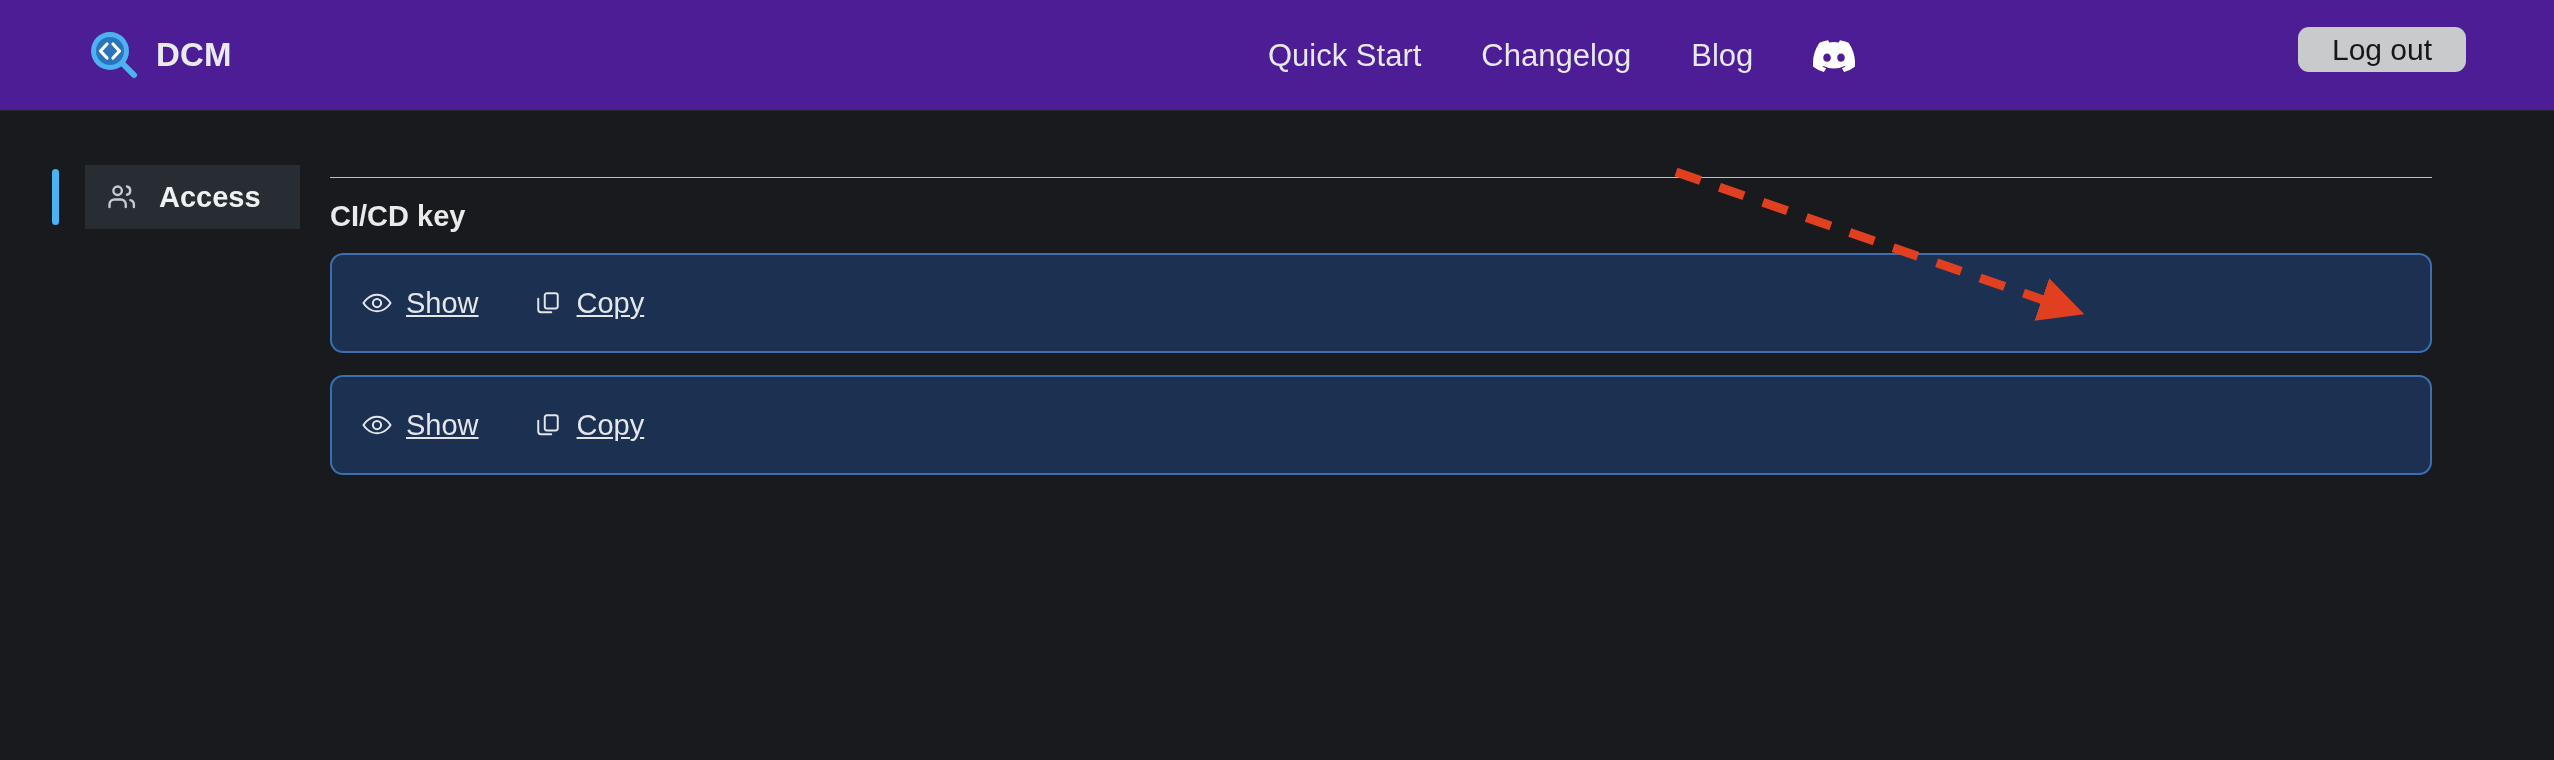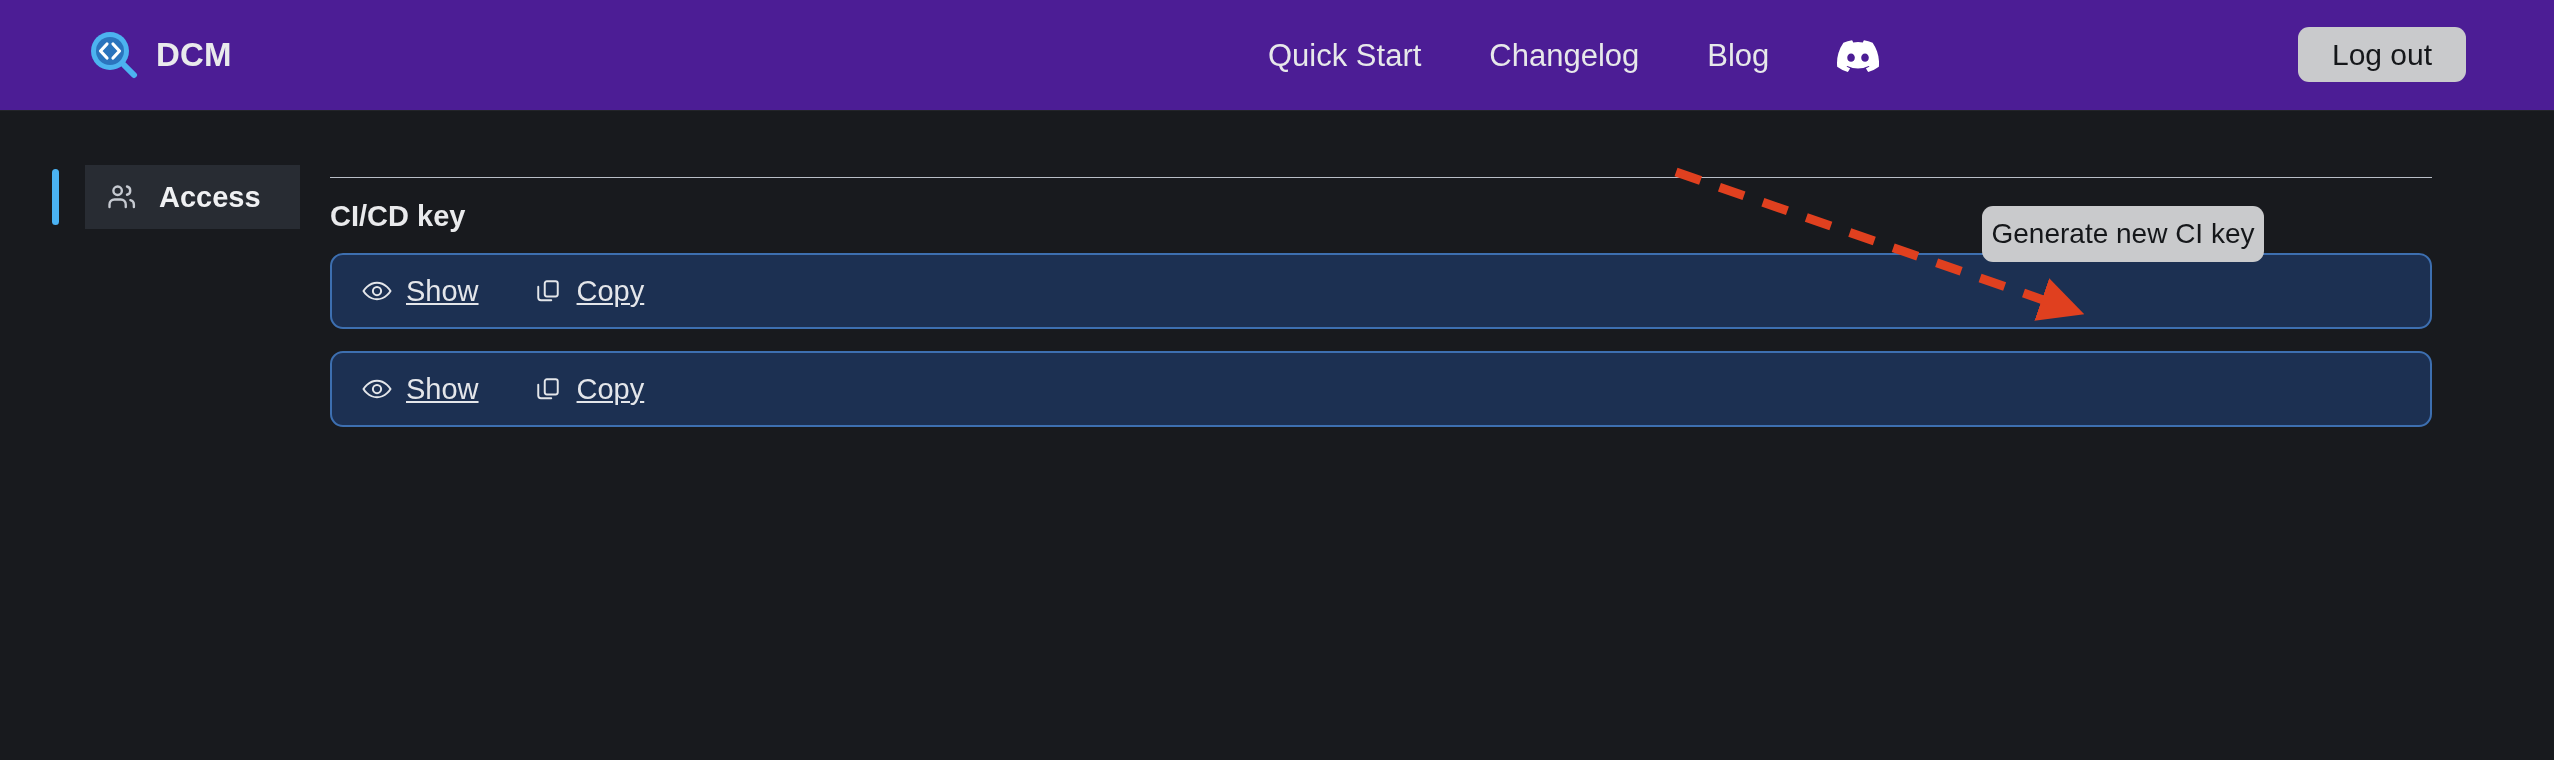--- a/index.html
+++ b/index.html
@@ -34,21 +34,21 @@
     font-weight: bold;
     letter-spacing: 0.2px;
   }
   .nav {
     position: absolute;
     left: 1240px;
     top: 0;
     height: 111px;
     display: flex;
     align-items: center;
-    gap: 12px;
+    gap: 4px;
     justify-content: center;
   }
   .nav-link {
     color: #e7e8ea;
     font-size: 31px;
     text-decoration: none;
     padding: 0 28px;
     white-space: nowrap;
   }
   .nav-icon-link {
@@ -56,21 +56,21 @@
     display: flex;
     align-items: center;
   }
   .discord-svg { width: 42px; height: 42px; display: block; }
 
   .logout-btn {
     position: absolute;
     right: 88px;
     top: 27px;
     width: 168px;
-    height: 55px;
+    height: 45px;
     background: #c9cacc;
     color: #15171a;
     border: none;
     border-radius: 11px;
     font-size: 30px;
     font-family: "Liberation Sans", sans-serif;
     cursor: pointer;
   }
 
   
@@ -136,21 +136,21 @@
 
   .section { margin-top: 22px; }
   .section-label {
     color: #e9eaec;
     font-size: 29px;
     font-weight: bold;
     margin-bottom: 20px;
   }
   .key-panel {
     width: 2102px;
-    height: 76px;
+    height: 100px;
     background: #1c3052;
     border: 2px solid #3d6fb0;
     border-radius: 13px;
     display: flex;
     align-items: center;
     gap: 54px;
     padding-left: 30px;
   }
   .panel-action {
     display: flex;
@@ -237,21 +237,20 @@
       </span>
       <span>Access</span>
     </div>
 
   </aside>
 
   <main class="main">
 
     <div class="title-rule"></div>
 
-    <button class="generate-btn">Generate new CI key</button>
 
     <section class="section">
       <div class="section-label">CI/CD key</div>
       <div class="key-panel">
         <div class="panel-action">
           <span>
             <svg class="act-icon" viewBox="0 0 24 20" fill="none" stroke="#e4e6ea" stroke-width="1.6" stroke-linecap="round" stroke-linejoin="round" xmlns="http://www.w3.org/2000/svg">
               <path d="M1.2 10S5 3.4 12 3.4 22.8 10 22.8 10 19 16.6 12 16.6 1.2 10 1.2 10Z"></path>
               <circle cx="12" cy="10" r="3.3"></circle>
             </svg>

